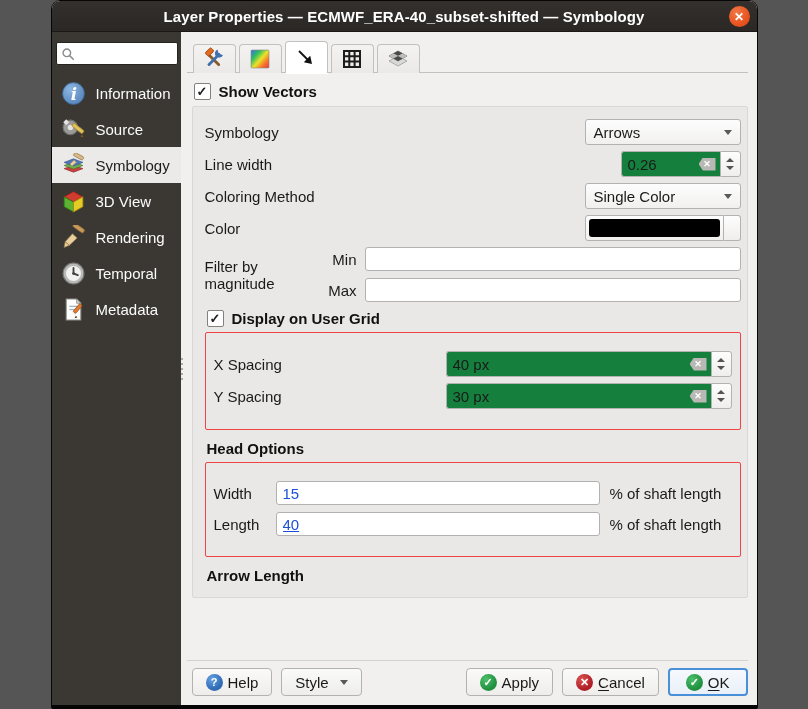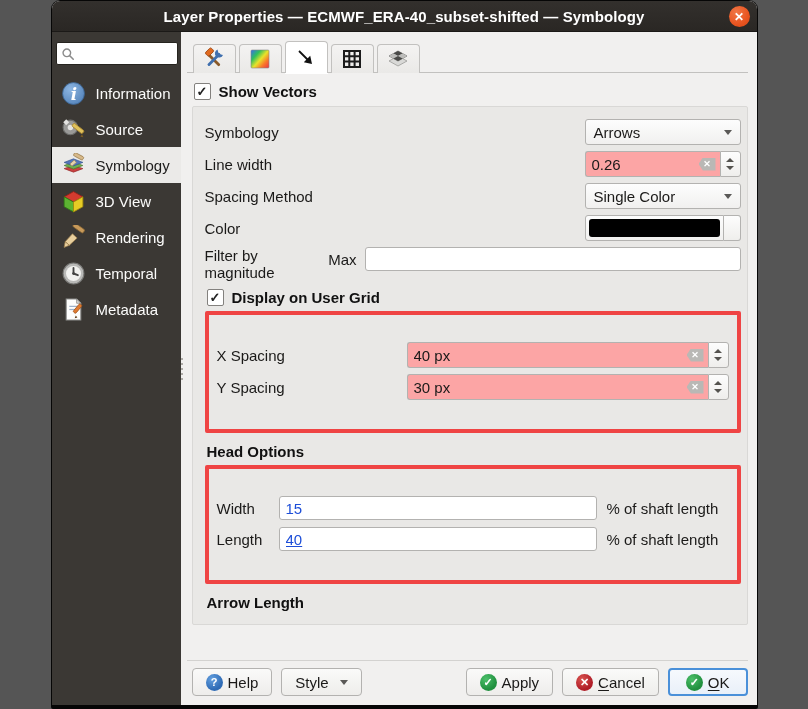--- a/index.html
+++ b/index.html
@@ -87,22 +87,22 @@
     background:linear-gradient(#fdfdfd,#f1f0ef); display:flex; align-items:center;
     padding:0 8px; font-size:15px; color:#1b1a19; cursor:default;gap:20px;
   }
   .combo.wide { width:100%; }
   .combo .arrow { margin-left:auto; width:0; height:0;
     border-left:4px solid transparent; border-right:4px solid transparent; border-top:5px solid #5a5957; }
 
   
   .spin { width:156px; height:26px; display:flex; }
   .spin .field {
-    flex:1; background:#fca5a5; border:1px solid #b3b2b0; border-right:none;
-    border-radius:3px 0 0 3px; display:flex; align-items:center; padding:0 4px 0 6px; min-width:0;
+    flex:1; background:#15803d; border:1px solid #b3b2b0; border-right:none;
+    border-radius:3px 0 0 3px; display:flex; align-items:center; padding:0 4px 0 6px; min-width:0;margin-left:36px;
   }
   .spin .field input { border:none; outline:none; width:100%; font-size:15px; color:#1b1a19; background:transparent; }
   .clear-tag {
     flex:0 0 17px; width:17px; height:13px; margin-left:3px;
     background:#b9b8b5; color:#fff; font-size:9px; font-weight:bold;
     display:flex; align-items:center; justify-content:center;
     clip-path:polygon(26% 0, 100% 0, 100% 100%, 26% 100%, 0 50%);
   }
   .spin .btns {
     flex:0 0 21px; border:1px solid #b3b2b0; border-radius:0 3px 3px 0;
@@ -133,21 +133,21 @@
   
   .filter-block { display:flex; margin-bottom:4px; }
   .filter-label { flex:0 0 118px; font-size:15px; color:#1b1a19; align-self:center; }
   .filter-rows { flex:1; display:flex; flex-direction:column; gap:7px; }
   .filter-row { display:flex; align-items:center; }
   .mm-label { flex:0 0 34px; text-align:right; margin-right:8px; font-size:15px; color:#1b1a19; }
 
   
   .group-check-row { display:flex; align-items:center; gap:8px; margin:8px 0 5px 2px; }
   .group-frame {
-    border:4px solid #ef4444; border-radius:2px; padding:27px 8px; margin-bottom:4px; background:#e9e8e6;
+    border:1px solid #ef4444; border-radius:2px; padding:18px 8px; margin-bottom:4px; background:#e9e8e6;
   }
   .group-frame .form-row:last-child { margin-bottom:2px; }
   .group-title { font-size:15px; font-weight:bold; color:#111; margin:10px 0 5px 2px; }
   .spin.wide322 { width:322px; }
 
   .suffix-row { display:flex; align-items:center; margin-bottom:7px; }
   .suffix-row .lab { flex:0 0 62px; font-size:15px; color:#1b1a19; }
   .suffix-row .suffix { flex:0 0 132px; padding-left:10px; font-size:15px; color:#1b1a19; white-space:nowrap; }
 
   .minmax-row { display:flex; align-items:center; margin-bottom:7px; }
@@ -390,21 +390,21 @@
               <span class="clear-tag">✕</span>
             </div>
             <div class="btns">
                 <span class="tri-up"></span>
                 <span class="tri-dn"></span>
               </div>
           </div>
         </div>
 
         <div class="form-row">
-          <span class="row-label">Spacing Method</span>
+          <span class="row-label">Coloring Method</span>
           <div class="combo">
             <span>Single Color</span>
             <span class="arrow"></span>
           </div>
         </div>
 
         <div class="form-row">
           <span class="row-label">Color</span>
           <div class="color-btn">
             <div class="swatch-wrap">
@@ -412,20 +412,24 @@
             </div>
             <div class="dd">
               <span class="arrow" style="margin:0"></span>
             </div>
           </div>
         </div>
 
         <div class="filter-block">
           <span class="filter-label">Filter by magnitude</span>
           <div class="filter-rows">
+            <div class="filter-row">
+              <span class="mm-label">Min</span>
+              <input class="text-input" value="" style="">
+            </div>
             <div class="filter-row">
               <span class="mm-label">Max</span>
               <input class="text-input" value="" style="">
             </div>
           </div>
         </div>
 
         <div class="group-check-row">
           <span class="checkbox">✓</span>
           <span class="check-label">Display on User Grid</span>

